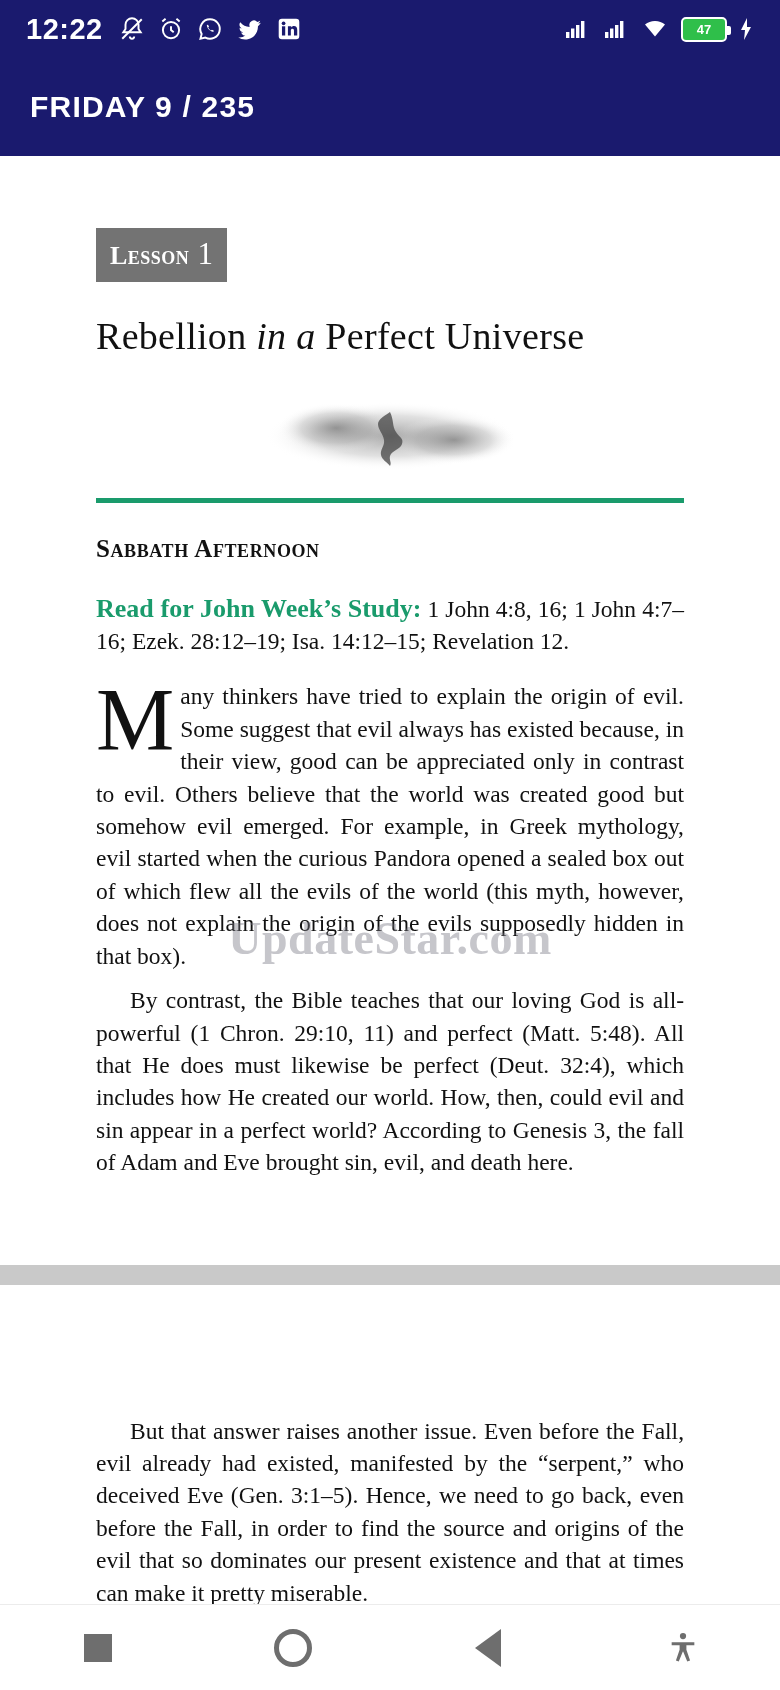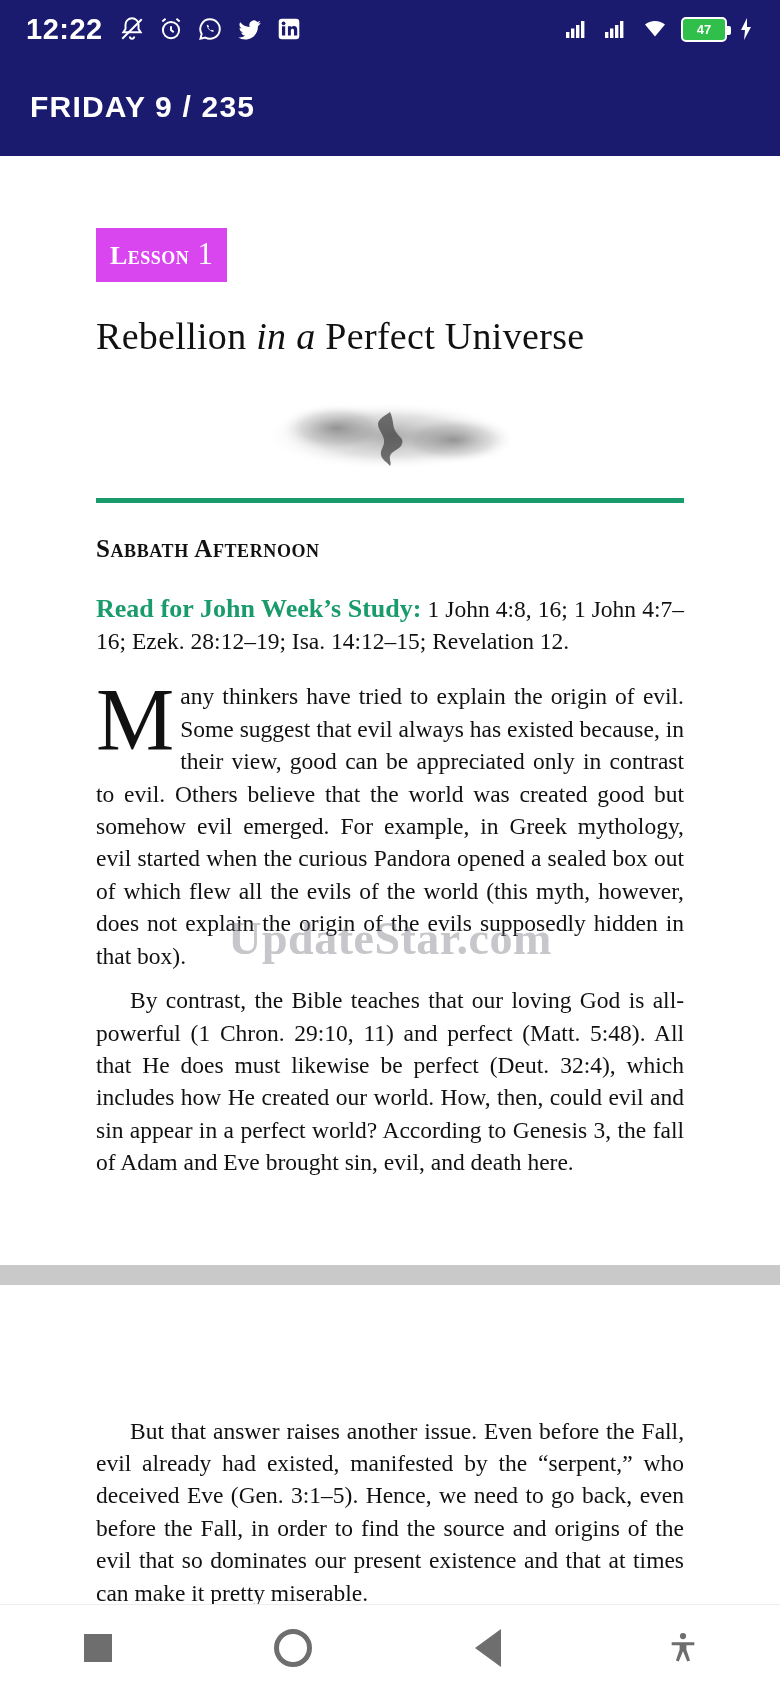--- a/index.html
+++ b/index.html
@@ -102,21 +102,21 @@
     color: #111111;
   }
   .page-top { padding-top: 72px; }
 
   .lesson-row {
     display: flex;
     align-items: center;
     gap: 14px;
   }
   .lesson-badge {
-    background: #d946ef;
+    background: #737373;
     color: #ffffff;
     padding: 8px 14px 10px 14px;
     display: flex;
     align-items: baseline;
     gap: 8px;
   }
   .lesson-word {
     font-family: "Liberation Serif", serif;
     font-variant: small-caps;
     font-size: 26px;

